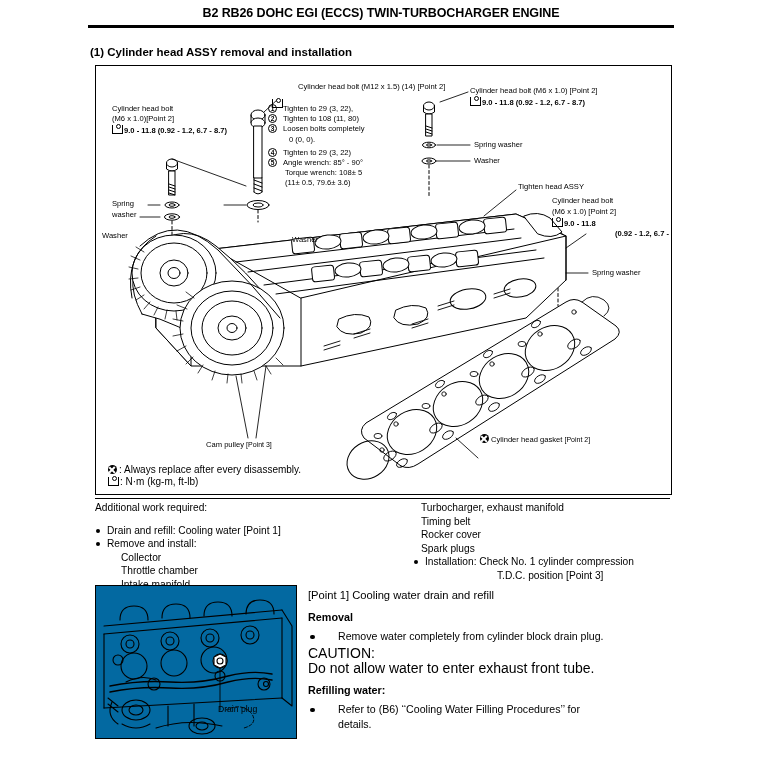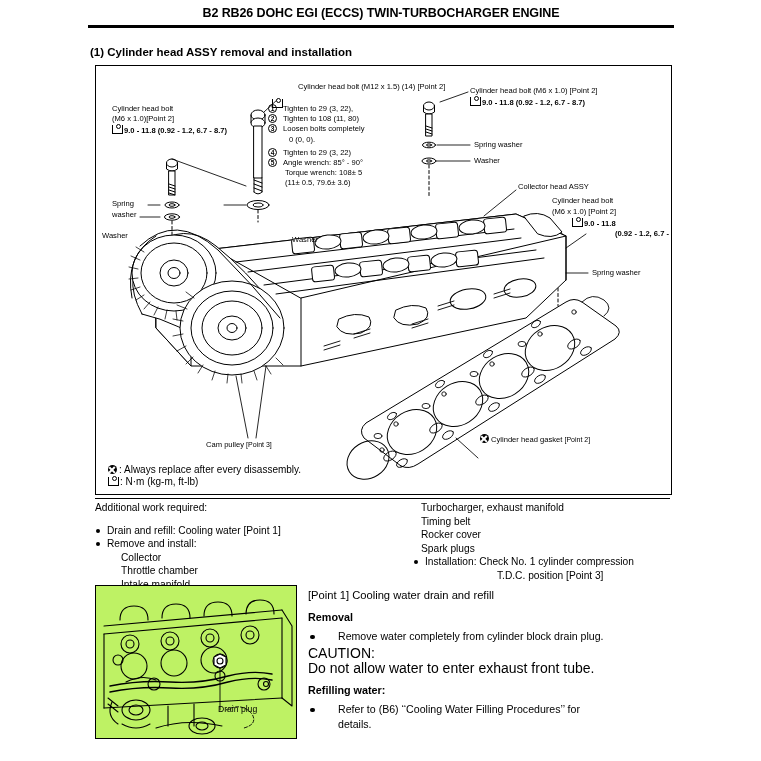--- a/index.html
+++ b/index.html
@@ -143,21 +143,21 @@
   }
   #addwork li.sub { padding-left: 26px; }
   #addwork li.indent2 { padding-left: 84px; }
   #addwork .plain { padding-left: 8px; }
 
   
   #point1-frame {
     position: absolute; left: 95px; top: 585px;
     width: 200px; height: 152px;
     border: 1.3px solid #000;
-    background: #bef264; overflow: hidden;
+    background: #0369a1; overflow: hidden;
   }
   #point1-text {
     position: absolute; left: 308px; top: 588px; width: 368px;
     font-size: 10.6px; line-height: 15px;
   }
   #point1-text .h1 { font-weight: normal; font-size: 11.2px; margin-bottom: 7px; }
   #point1-text .h2 { font-weight: bold; font-size: 10.8px; margin-bottom: 4px; }
   #point1-text .caution { font-weight: normal; font-size: 14px; }
   #point1-text .bullet-row {
     position: relative; padding-left: 30px; margin-bottom: 2px;
@@ -446,25 +446,25 @@
   <div class="lbl" style="left:6px; top:165px;">Washer</div>
 
   <div class="lbl" style="left:196px; top:169px;">Washer</div>
 
   <div class="lbl" style="left:374px; top:20px;">Cylinder head bolt (M6 x 1.0) [Point 2]</div>
   <div class="lbl b" style="left:374px; top:31px;"><span class="torque-icon"></span><span>9.0 - 11.8 (0.92 - 1.2, 6.7 - 8.7)</span></div>
 
   <div class="lbl" style="left:378px; top:74px;">Spring washer</div>
   <div class="lbl" style="left:378px; top:90px;">Washer</div>
 
-  <div class="lbl" style="left:422px; top:116px;">Collector head ASSY</div>
+  <div class="lbl" style="left:422px; top:116px;">Tighten head ASSY</div>
 
   <div class="lbl" style="left:456px; top:130px;">Cylinder head bolt</div>
   <div class="lbl" style="left:456px; top:141px;">(M6 x 1.0) [Point 2]</div>
-  <div class="lbl b" style="left:456px; top:152px;margin-left:20px;"><span class="torque-icon"></span><span>9.0 - 11.8</span></div>
+  <div class="lbl b" style="left:456px; top:152px;"><span class="torque-icon"></span><span>9.0 - 11.8</span></div>
   <div class="lbl b" style="left:472px; top:163px;margin-left:47px;">(0.92 - 1.2, 6.7 - 8.7)</div>
 
   <div class="lbl" style="left:496px; top:202px;">Spring washer</div>
 
   <div class="lbl" style="left:110px; top:374px;"><span>Cam pulley</span> <span class="pt">[Point 3]</span></div>
 
   <div class="lbl" style="left:384px; top:368px;"><span class="replace-icon"></span><span>Cylinder head gasket</span> <span class="pt">[Point 2]</span></div>
 
   <div id="diagram-legend">
     <div><span class="replace-icon"></span><span>: Always replace after every disassembly.</span></div>

